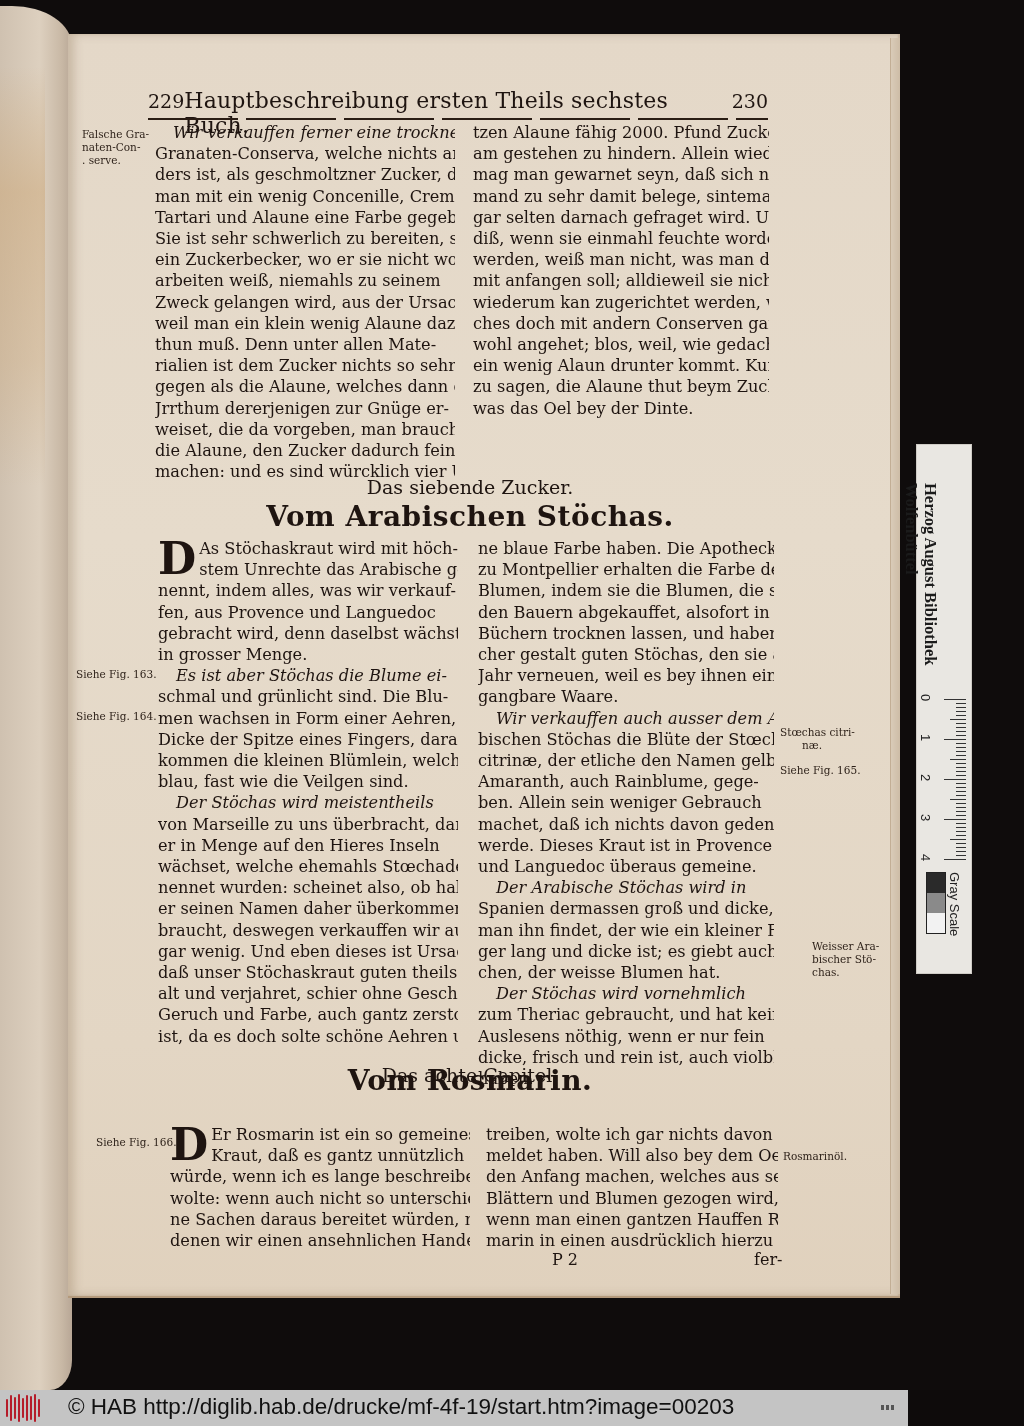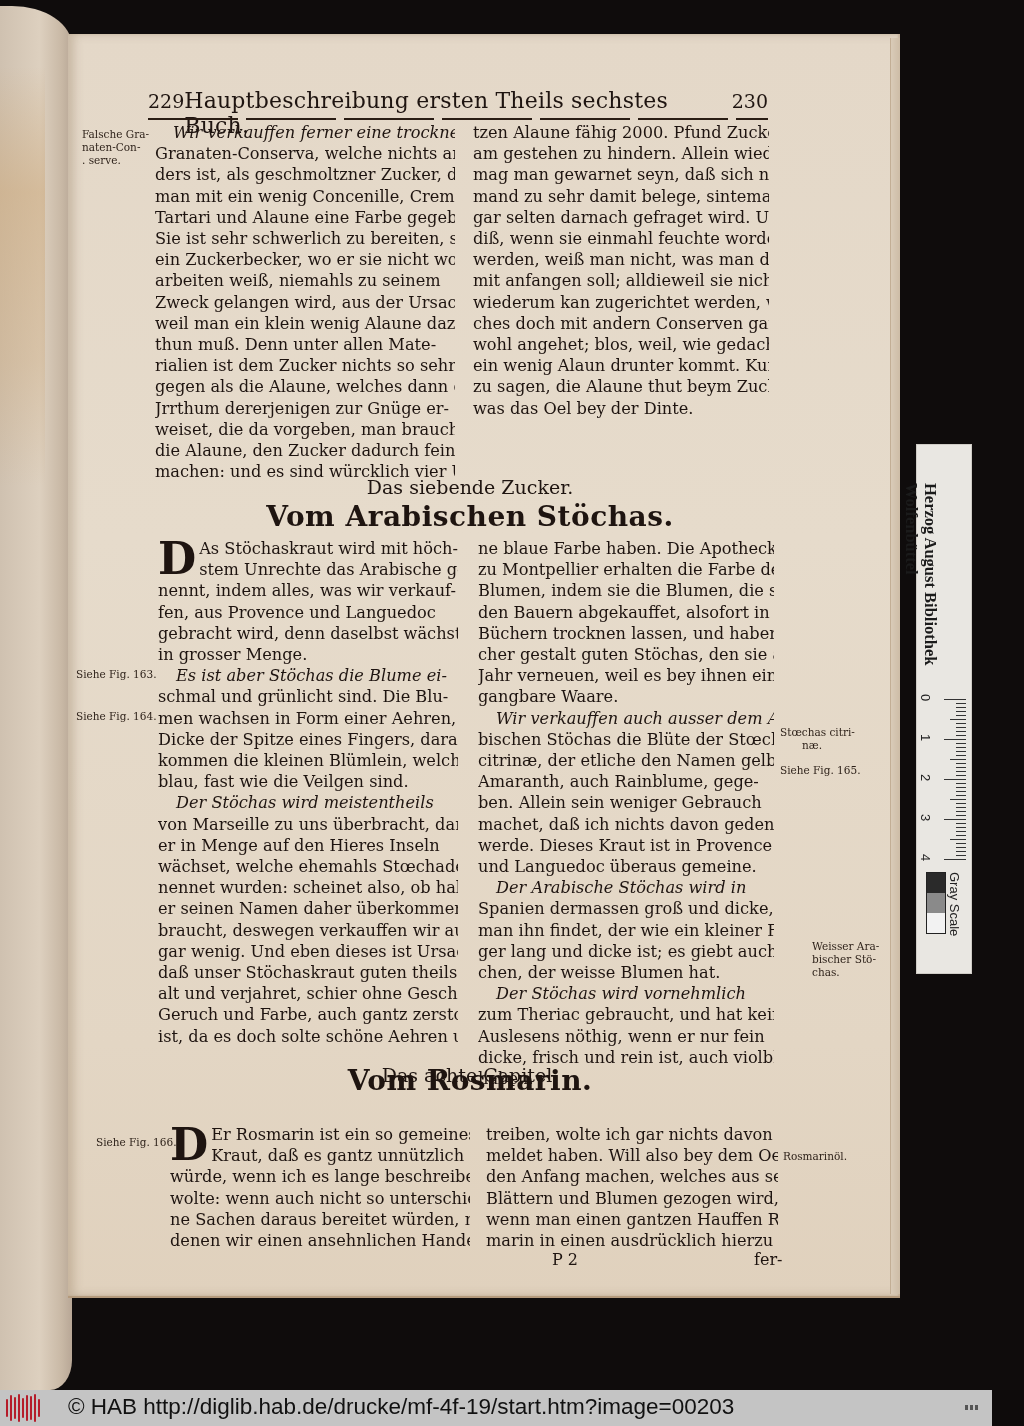--- a/index.html
+++ b/index.html
@@ -77,21 +77,21 @@
 
     .grayscale { position: absolute; left: 926px; top: 872px; width: 20px; height: 62px; border: 1px solid #222; }
     .grayscale div { height: 33.33%; }
     .gray-label {
       position: absolute; left: 948px; top: 872px; font-size: 13px; font-family: "Liberation Sans", sans-serif; color: #222;
       transform-origin: 0 0; transform: translate(14px, 0) rotate(90deg); white-space: nowrap;
     }
 
     
     .footer {
-      position: absolute; left: 0; top: 1390px; width: 992px; height: 36px;
+      position: absolute; left: 0; top: 1390px; width: 908px; height: 36px;
       background: #c4c4c4; display: flex; align-items: center;
     }
     .hab-logo { position: absolute; left: 6px; top: 4px; width: 36px; height: 28px; display: flex; gap: 2px; align-items: center; }
     .hab-logo span { display: block; width: 2px; background: #b51c2a; border-radius: 1px; }
     .footer-text {
       position: absolute; left: 68px; top: 4px; font-family: "Liberation Sans", sans-serif; font-size: 22.5px; color: #111;
       white-space: nowrap;
     }
     .footer-mini { position: absolute; right: 14px; top: 15px; display: flex; gap: 2px; }
     .footer-mini span { width: 3px; height: 5px; background: #555; display: block; }

